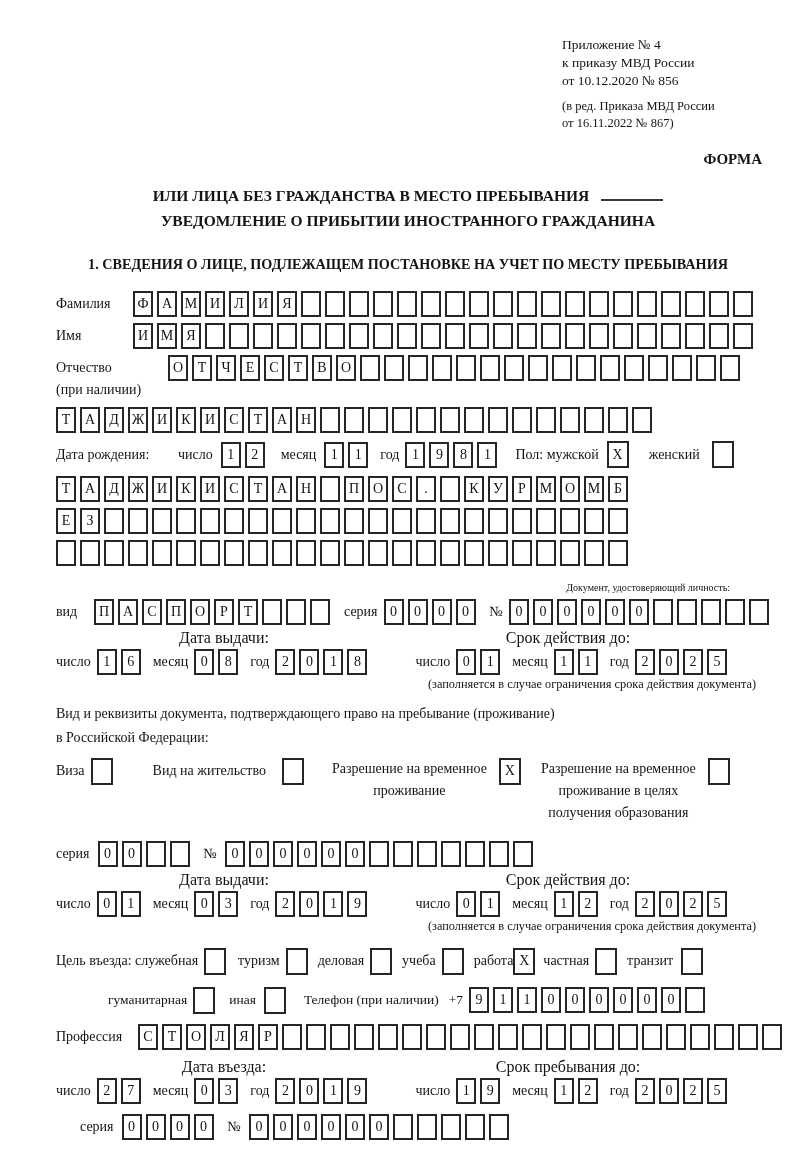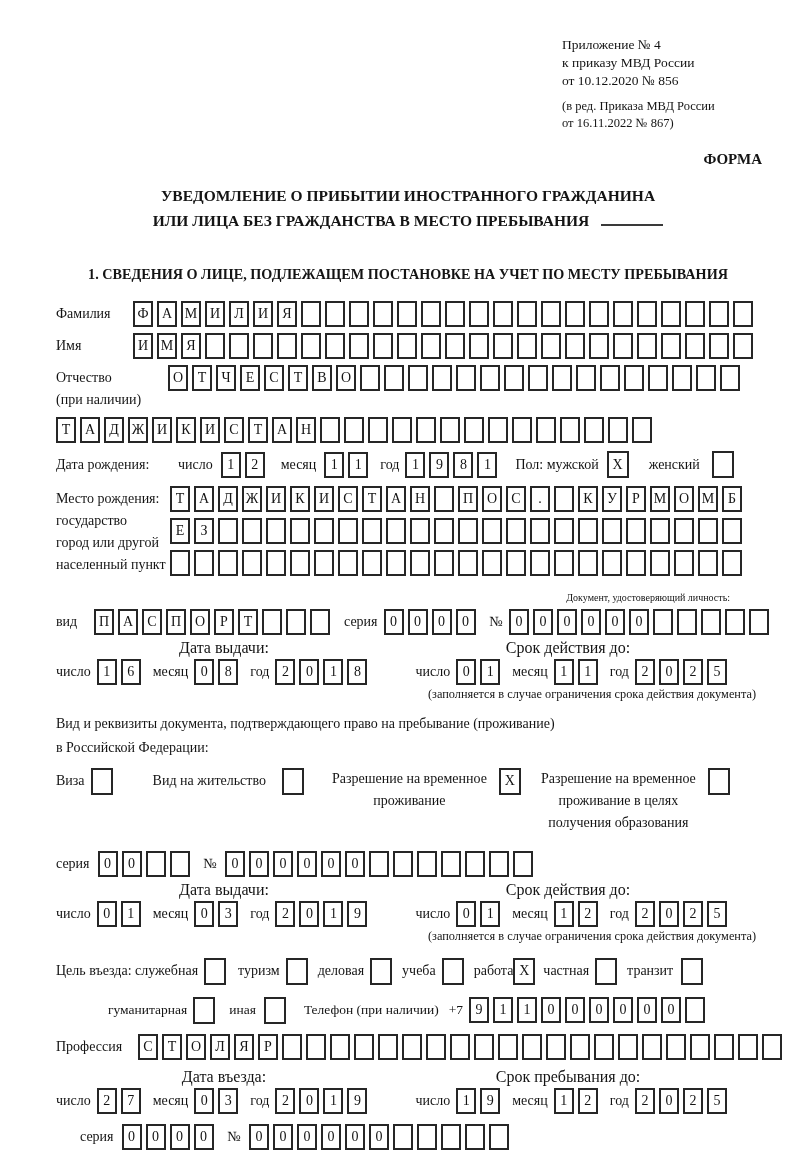--- a/index.html
+++ b/index.html
@@ -8,21 +8,21 @@
     width:800px; height:1163px; background:#fff; overflow:hidden;
     font-family:"Liberation Serif","DejaVu Serif",serif; color:#141414;
     padding:36px 10px 12px 56px;
   }
   
   .appendix { margin-left:506px; font-size:13.5px; line-height:1.35; }
   .appendix .sub { margin-top:7px; font-size:12.5px; }
   .forma { text-align:right; padding-right:28px; margin-top:20px; font-weight:bold; font-size:15px; }
   .title { text-align:center; font-weight:bold; font-size:15.5px; line-height:1.6; margin-top:16px; margin-right:30px; }
   .blank-line { display:inline-block; width:62px; border-bottom:2px solid #3a3a3a; margin-left:12px; }
-  .sec-heading { text-align:center; font-weight:bold; font-size:14.2px; margin-top:32px; margin-right:30px; }
+  .sec-heading { text-align:center; font-weight:bold; font-size:14.2px; margin-top:22px; margin-right:30px; }
 
   
   .frow { display:flex; align-items:flex-start; margin-top:6px; }
   .irow { display:flex; align-items:center; margin-top:6px; }
   .lbl { flex:none; font-size:14px; line-height:22px; padding-top:2px; }
   .t { flex:none; font-size:14px; line-height:26px; white-space:nowrap; }
   .sm { font-size:13.5px; }
   .cells { display:flex; flex:none; }
   .cell {
     display:flex; flex:none; align-items:center; justify-content:center;
@@ -68,22 +68,22 @@
     <div>от 10.12.2020 № 856</div>
     <div class="sub">
       <div>(в ред. Приказа МВД России</div>
       <div>от 16.11.2022 № 867)</div>
     </div>
   </div>
 
   <div class="forma">ФОРМА</div>
 
   <div class="title">
+    <div><span>ИЛИ ЛИЦА БЕЗ ГРАЖДАНСТВА В МЕСТО ПРЕБЫВАНИЯ</span><span class="blank-line"></span></div>
     <div>УВЕДОМЛЕНИЕ О ПРИБЫТИИ ИНОСТРАННОГО ГРАЖДАНИНА</div>
-    <div><span>ИЛИ ЛИЦА БЕЗ ГРАЖДАНСТВА В МЕСТО ПРЕБЫВАНИЯ</span><span class="blank-line"></span></div>
   </div>
 
   <div class="sec-heading">1. СВЕДЕНИЯ О ЛИЦЕ, ПОДЛЕЖАЩЕМ ПОСТАНОВКЕ НА УЧЕТ ПО МЕСТУ ПРЕБЫВАНИЯ</div>
 
   <div class="frow" style="margin-top:18px">
     <div class="lbl lw77">Фамилия</div>
     <div class="cells">
         <span class="cell">Ф</span>
         <span class="cell">А</span>
         <span class="cell">М</span>
@@ -227,26 +227,20 @@
         <span class="cell">8</span>
         <span class="cell">1</span>
       </span>
     <span class="t ml14 mr8">Пол: мужской</span>
     <span class="cell box">X</span>
     <span class="t ml16 mr12">женский</span>
     <span class="cell box"></span>
   </div>
 
   <div class="frow" style="margin-top:8px">
-    <div class="lbl lw114">
-      <div>Место рождения:</div>
-      <div>государство</div>
-      <div>город или другой</div>
-      <div>населенный пункт</div>
-    </div>
     <div class="cellcol">
       <div class="cells">
           <span class="cell">Т</span>
           <span class="cell">А</span>
           <span class="cell">Д</span>
           <span class="cell">Ж</span>
           <span class="cell">И</span>
           <span class="cell">К</span>
           <span class="cell">И</span>
           <span class="cell">С</span>

